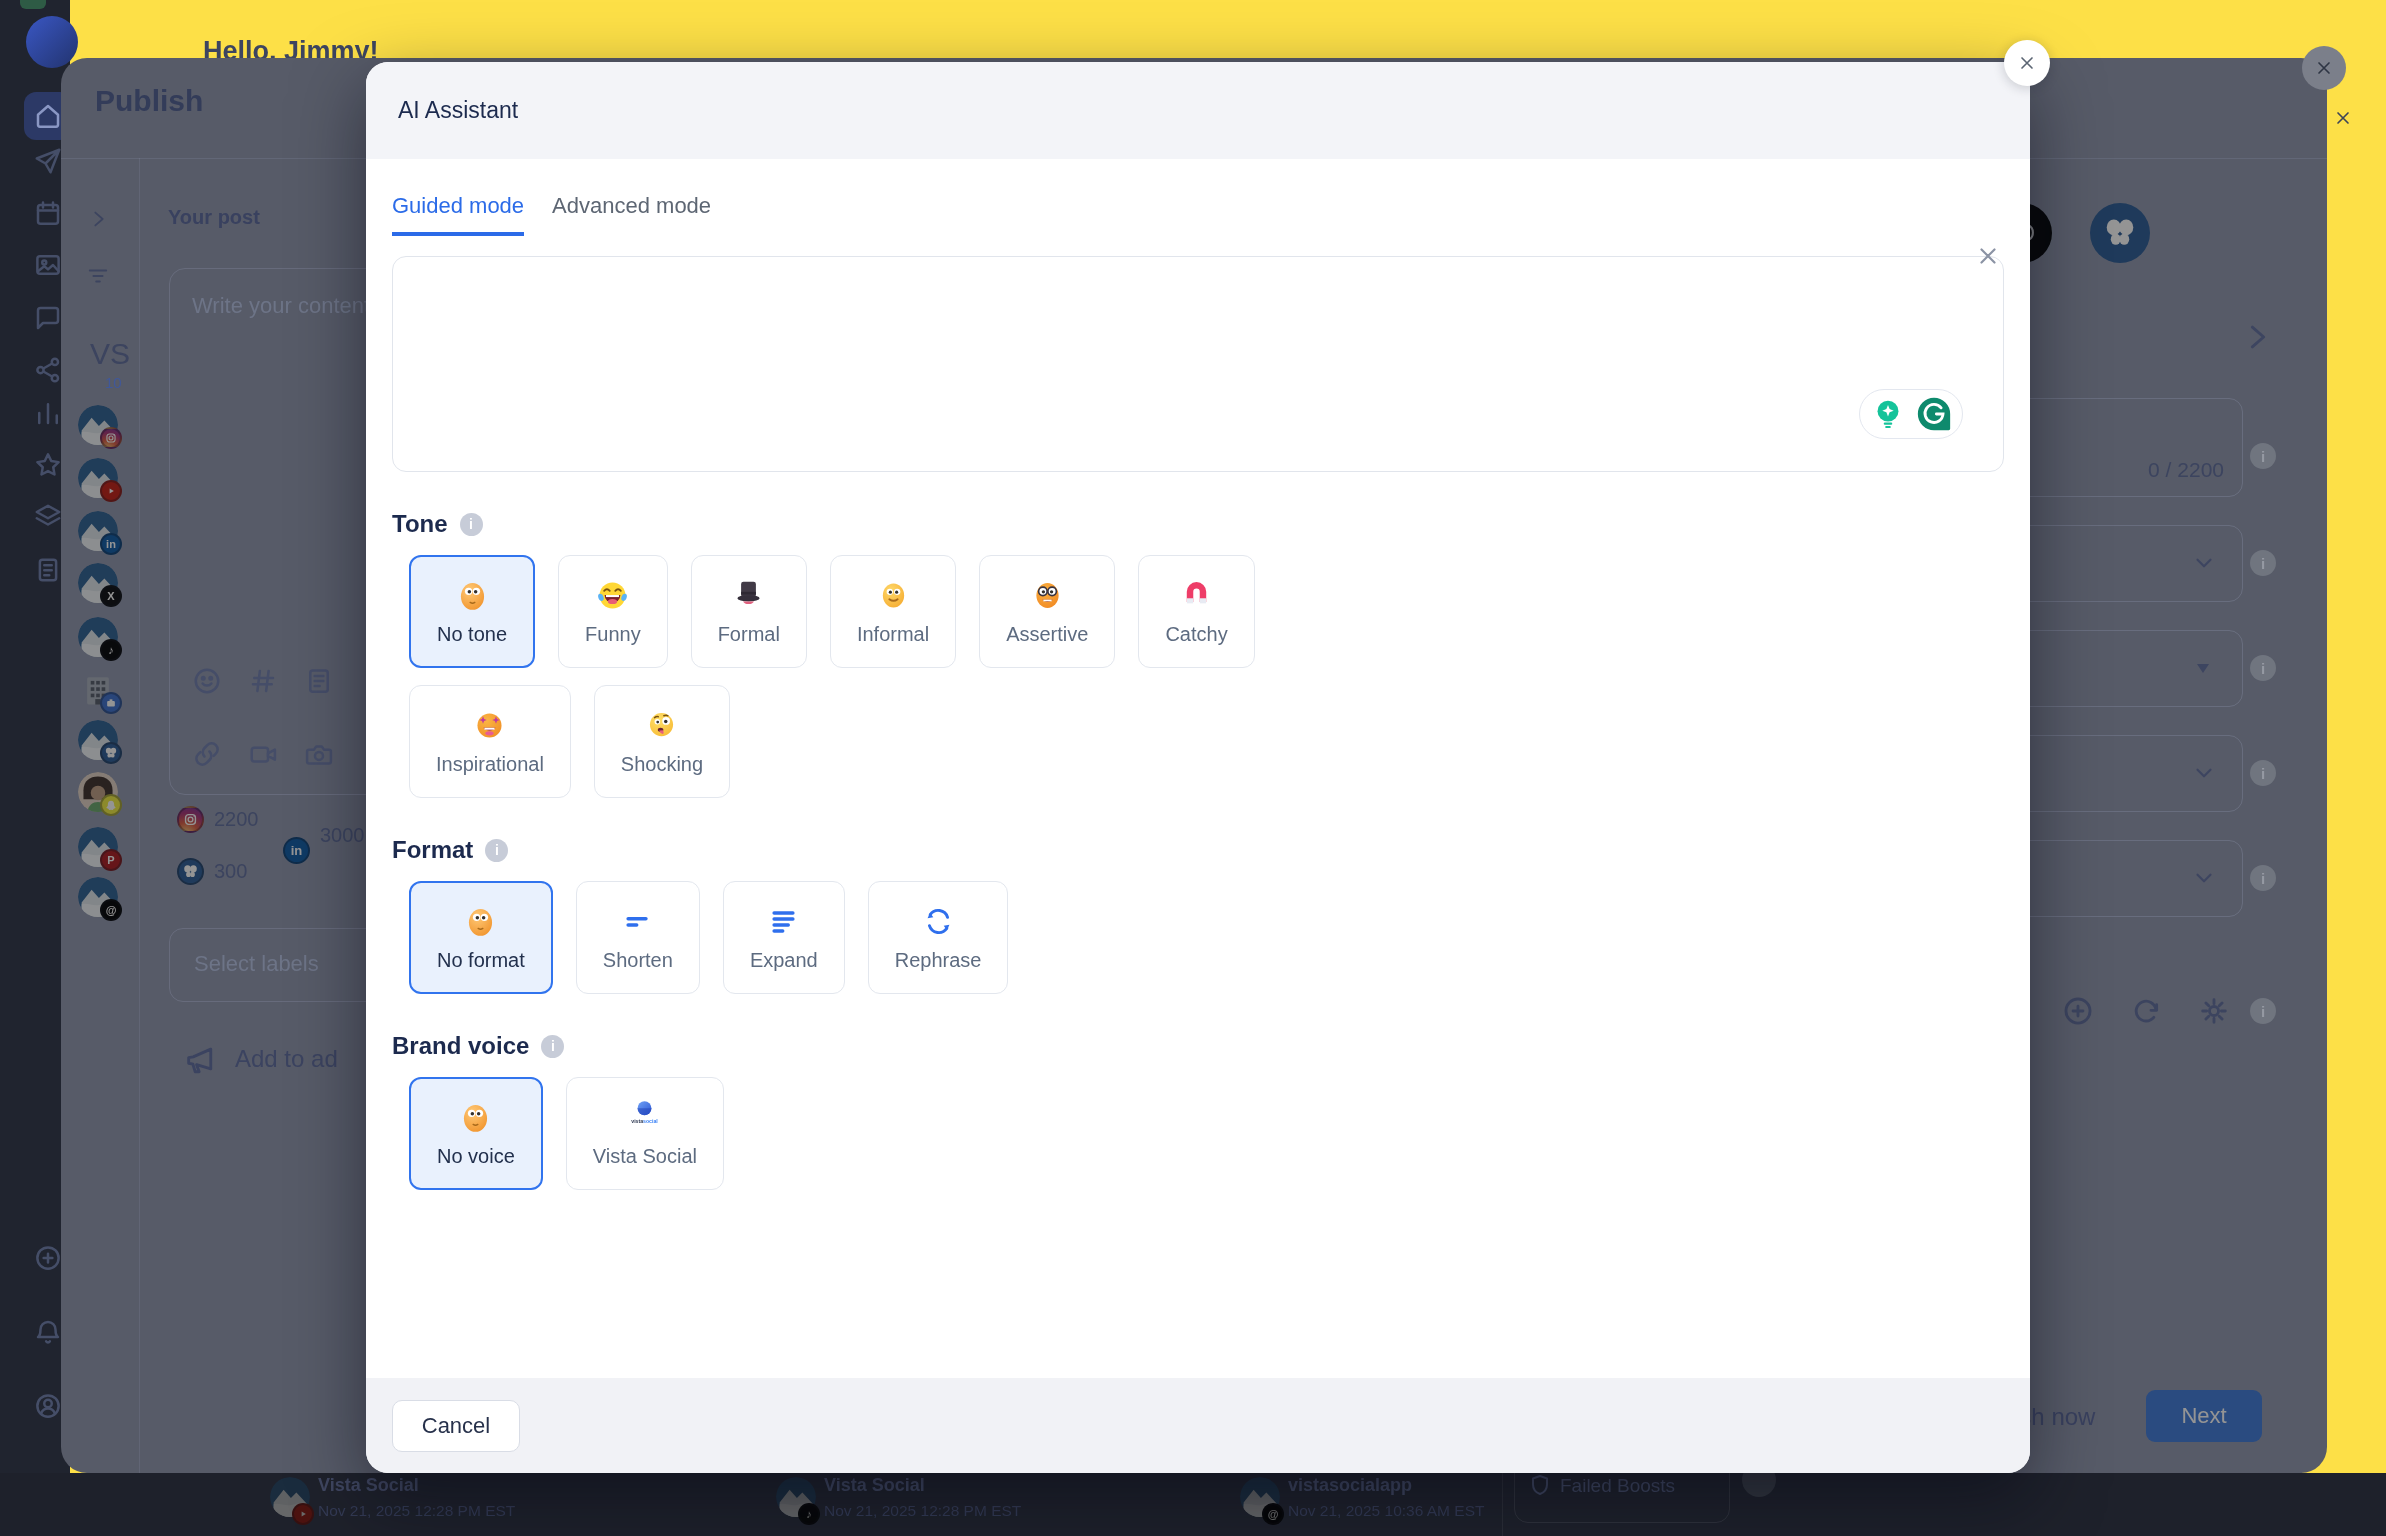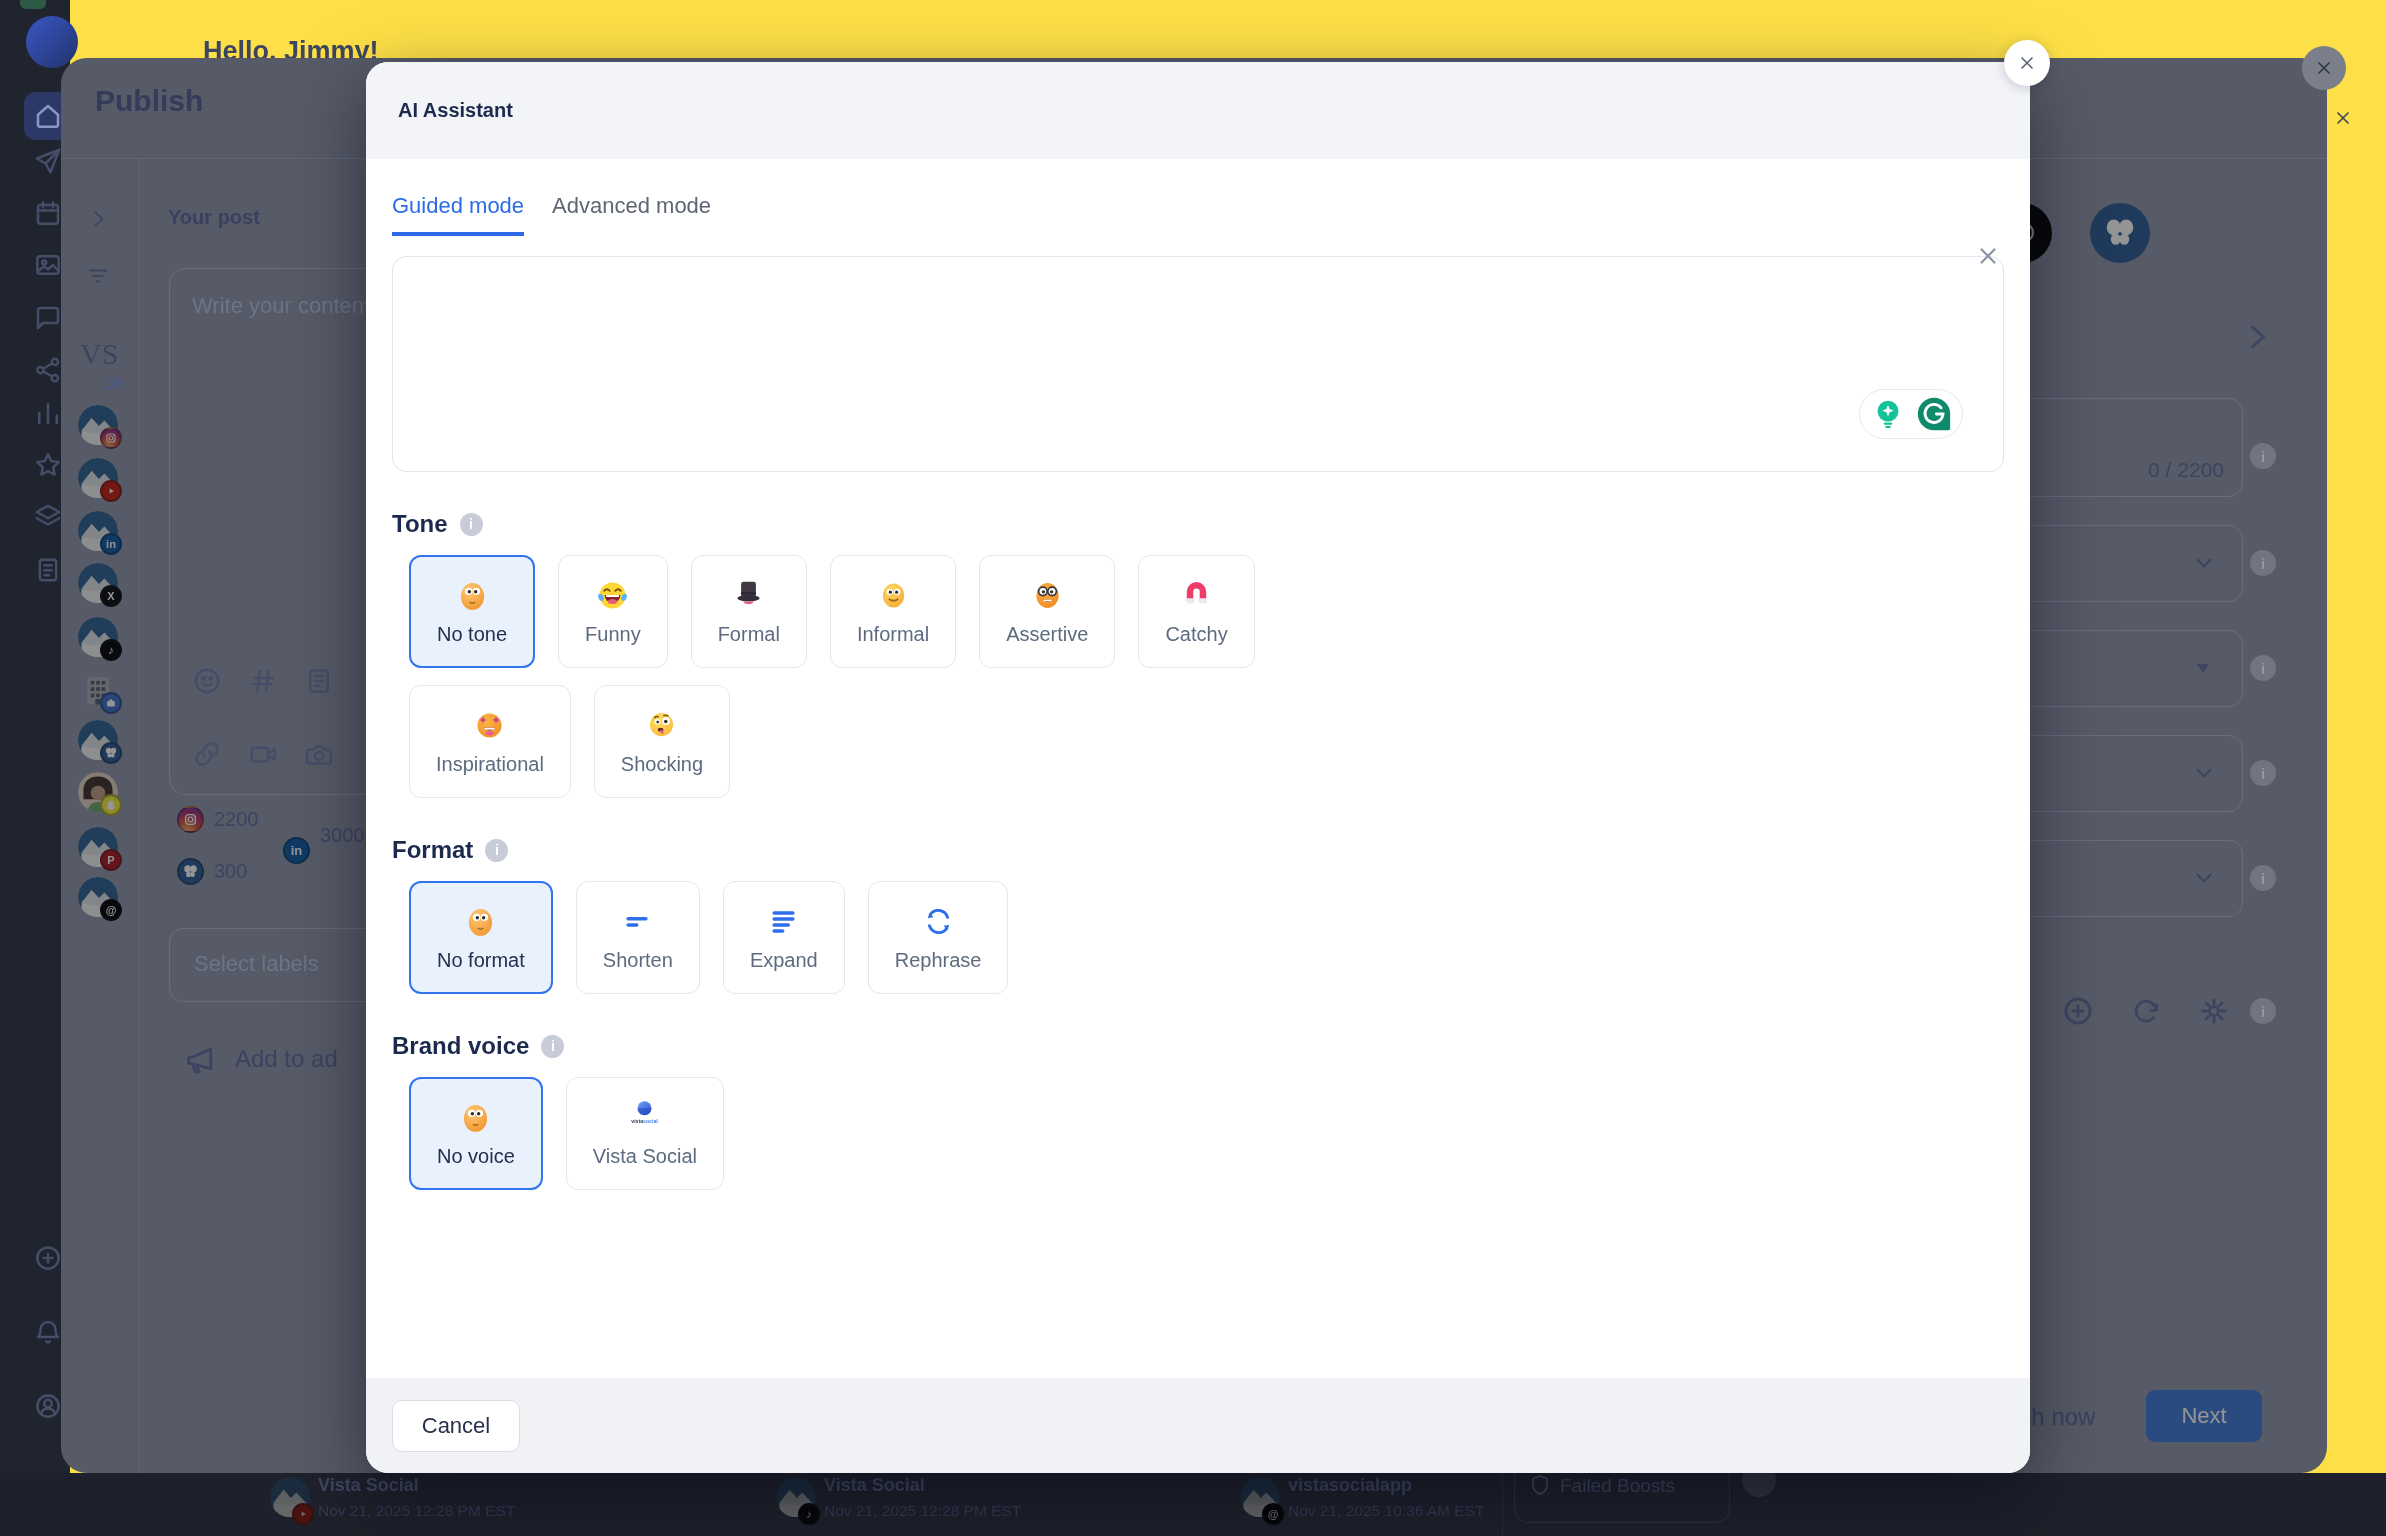--- a/index.html
+++ b/index.html
@@ -40,21 +40,21 @@
   .bg-sc{background:#f6f023;}.bg-pi{background:#cb1f27;}.bg-th{background:#0c0d12;}
   .dim{filter:brightness(.58) saturate(.8);}
   .dim2{filter:brightness(.42) saturate(.7);}
   
   .publish{position:absolute;left:61px;top:58px;width:2266px;height:1415px;background:#575b68;border-radius:26px;z-index:2;overflow:hidden;}
   .p-title{position:absolute;left:34px;top:26px;font-size:30px;font-weight:600;color:#333c59;}
   .p-hdiv{position:absolute;left:0;top:100px;width:100%;height:1px;background:rgba(170,180,210,.14);}
   .p-vdiv{position:absolute;left:78px;top:100px;width:1px;height:1315px;background:rgba(170,180,210,.12);}
   .rail-ic{position:absolute;color:#3c445f;}
   .rail-ic svg{width:100%;height:100%;}
-  .vs{position:absolute;left:19px;top:279px;font-size:30px;font-weight:500;color:#3c445f;font-family:Liberation Serif, serif;}
+  .vs{position:absolute;left:29px;top:279px;font-size:30px;font-weight:500;color:#3c445f;}
   .vs10{position:absolute;left:44px;top:316px;font-size:15px;color:#40589a;}
   .pav{position:absolute;left:17px;width:40px;height:40px;}
   .pav .av{width:40px;height:40px;border-radius:50%;overflow:hidden;display:block;}
   .pav .av svg{width:100%;height:100%;}
   .pav .badge{position:absolute;right:-4px;bottom:-4px;}
   .c-title{position:absolute;left:107px;top:148px;font-size:20px;font-weight:600;color:#39415f;}
   .c-box{position:absolute;left:108px;top:210px;width:1780px;height:525px;border:1.5px solid rgba(175,185,215,.18);border-radius:16px;}
   .c-ph{position:absolute;left:22px;top:24px;font-size:22px;color:#6d7487;}
   .c-icons{position:absolute;left:22px;display:flex;gap:26px;color:#454d68;}
   .c-icons .cic{width:30px;height:30px;}
@@ -74,21 +74,21 @@
   .ptools .cic{width:34px;height:34px;}
   .ptools .cic svg{width:100%;height:100%;}
   .pnow{position:absolute;left:1905px;top:1345px;font-size:24px;color:#39415f;white-space:nowrap;}
   .next-btn{position:absolute;left:2085px;top:1332px;width:116px;height:52px;border:none;border-radius:9px;background:#3b82f6;color:#fff;font-size:22px;font-family:inherit;}
   .net-circle{position:absolute;top:145px;width:60px;height:60px;border-radius:50%;display:flex;align-items:center;justify-content:center;}
   .pub-close{position:absolute;left:2302px;top:46px;width:44px;height:44px;border-radius:50%;background:#7b7f8a;color:#2e3544;z-index:3;display:flex;align-items:center;justify-content:center;border:none;}
   .pub-close svg,.ai-close svg,.app-x svg{width:20px;height:20px;}
   
   .ai{position:absolute;left:366px;top:62px;width:1664px;height:1411px;background:#fff;border-radius:22px;z-index:5;box-shadow:0 24px 70px rgba(5,8,20,.5);}
   .ai-header{height:97px;background:#f3f4f8;border-radius:22px 22px 0 0;display:flex;align-items:center;padding:0 32px;}
-  .ai-title{font-size:20px;font-weight:700;color:#1c2a4e;}
+  .ai-title{font-size:23px;font-weight:400;color:#1c2a4e;}
   .ai-close{position:absolute;top:-22px;right:-20px;width:46px;height:46px;border-radius:50%;background:#fff;color:#5b6573;border:none;display:flex;align-items:center;justify-content:center;box-shadow:0 2px 12px rgba(20,25,40,.2);}
   .ai-body{position:relative;padding:0 26px;}
   .tabs{display:flex;gap:28px;margin:34px 0 0 0;}
   .tab{font-size:22px;color:#5d6673;padding-bottom:13px;border-bottom:4px solid transparent;cursor:pointer;}
   .tab.active{color:#2b6be8;border-bottom-color:#2b6be8;font-weight:500;}
   .sec-title{margin-top:42px;font-size:24px;font-weight:600;color:#1c2a4e;}
   .row-label{margin-top:38px;display:flex;align-items:center;gap:12px;font-size:24px;font-weight:600;color:#1c2a4e;}
   .info{width:23px;height:23px;border-radius:50%;background:#c7ccd8;color:#fff;font-size:14px;font-weight:700;display:inline-flex;align-items:center;justify-content:center;font-style:normal;}
   .orig-wrap{position:relative;margin-top:20px;height:216px;border:1.5px solid #e1e5ec;border-radius:14px;box-sizing:border-box;}
   .orig-wrap textarea{width:100%;height:100%;border:none;outline:none;resize:none;border-radius:14px;padding:18px 22px;box-sizing:border-box;font-family:"Liberation Sans",sans-serif;font-size:22px;color:#1c2a4e;background:transparent;}

